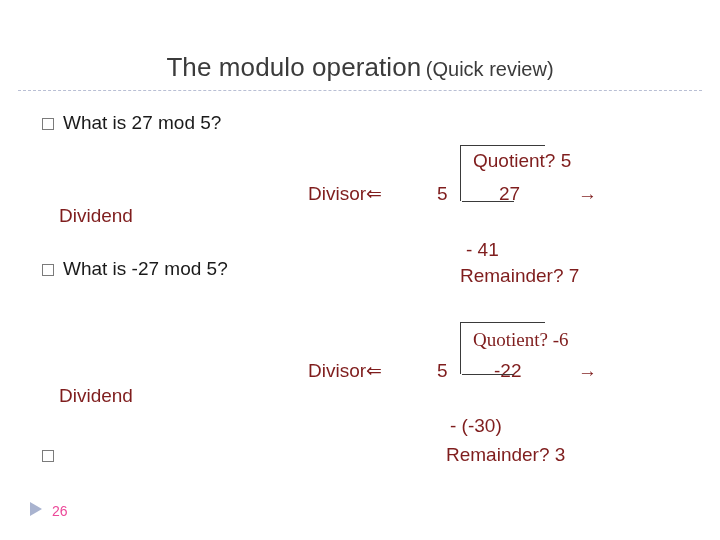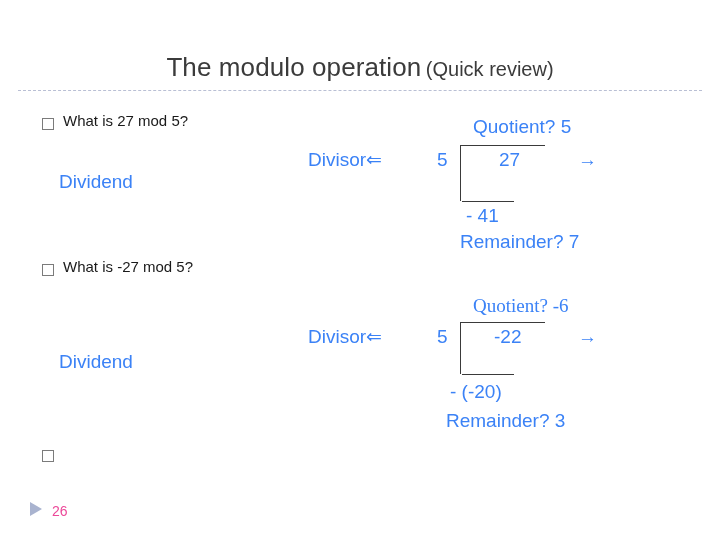--- a/index.html
+++ b/index.html
@@ -58,37 +58,38 @@
   }
   .bullet-marker {
     width: 10px;
     height: 10px;
     border: 1px solid #7b7b7b;
     background: #ffffff;
     margin-top: 6px;
     flex: 0 0 auto;
   }
   .bullet-text {
-    font-size: 15px;
+    font-size: 19px;
     color: #1a1a1a;
     line-height: 1.15;
     white-space: nowrap;
   }
 
   #bullet-1 { left: 42px; top: 112px; }
   #bullet-2 { left: 42px; top: 258px; }
   #bullet-3 { left: 42px; top: 444px; }
 
   
   .ftext {
     position: absolute;
     font-size: 19px;
-    color: #3b82f6;
+    color: #7f1d1d;
     white-space: nowrap;
     line-height: 1.1;
+    margin-top: 34px;
   }
   .div-bracket-v {
     position: absolute;
     width: 0;
     border-left: 1px solid #3a3a3a;
   }
   .div-bracket-h {
     position: absolute;
     height: 0;
     border-top: 1px solid #3a3a3a;
@@ -152,21 +153,21 @@
 
   <div class="ftext" style="left:59px; top:352px;">Dividend</div>
   <div class="ftext" style="left:308px; top:327px;">Divisor⇐</div>
   <div class="ftext" style="left:437px; top:327px;">5</div>
   <div class="ftext" style="left:494px; top:327px;">-22</div>
   <div class="ftext" style="left:578px; top:327px;">→</div>
   <div class="ftext" style="left:473px; top:296px;font-family:Liberation Serif, serif;">Quotient? -6</div>
   <div class="div-bracket-h" style="left:460px; top:322px; width:85px;"></div>
   <div class="div-bracket-v" style="left:460px; top:322px; height:52px;"></div>
   <div class="div-underline" style="left:462px; top:374px; width:52px;"></div>
-  <div class="ftext" style="left:450px; top:382px;">- (-20)</div>
+  <div class="ftext" style="left:450px; top:382px;">- (-30)</div>
   <div class="ftext" style="left:446px; top:411px;">Remainder? 3</div>
 
   <div class="bullet" id="bullet-3">
     <span class="bullet-marker"></span>
     <span class="bullet-text"></span>
   </div>
 
   <div class="footer-marker"></div>
   <div class="footer-num">26</div>
 

